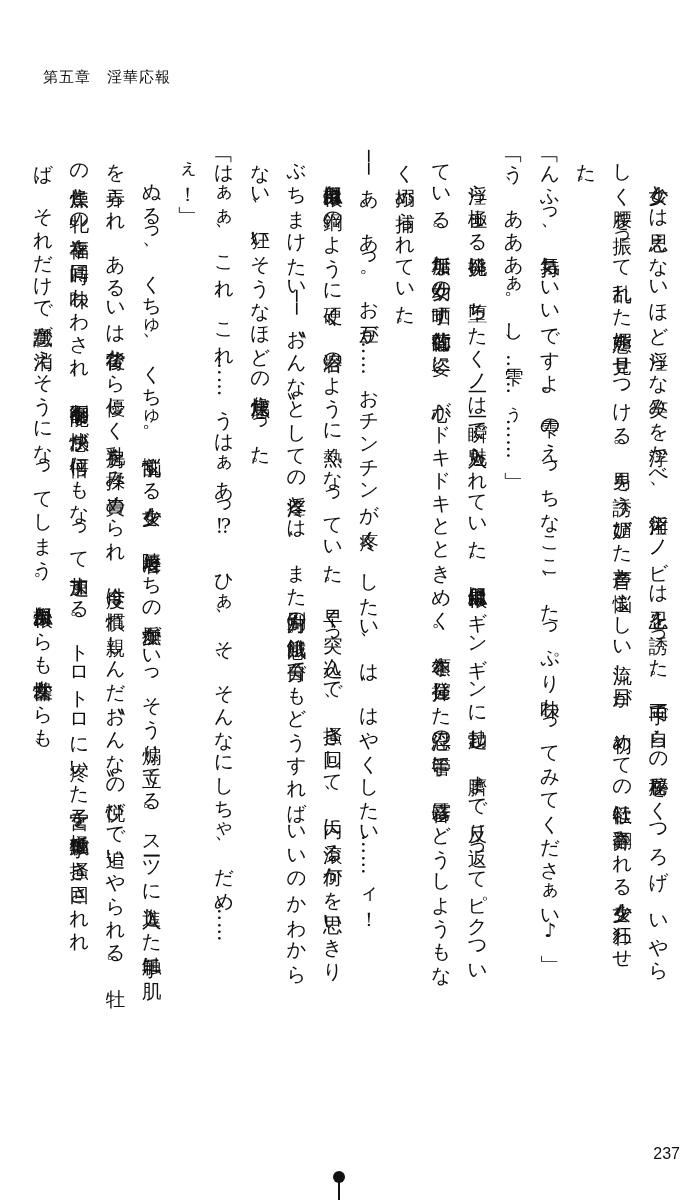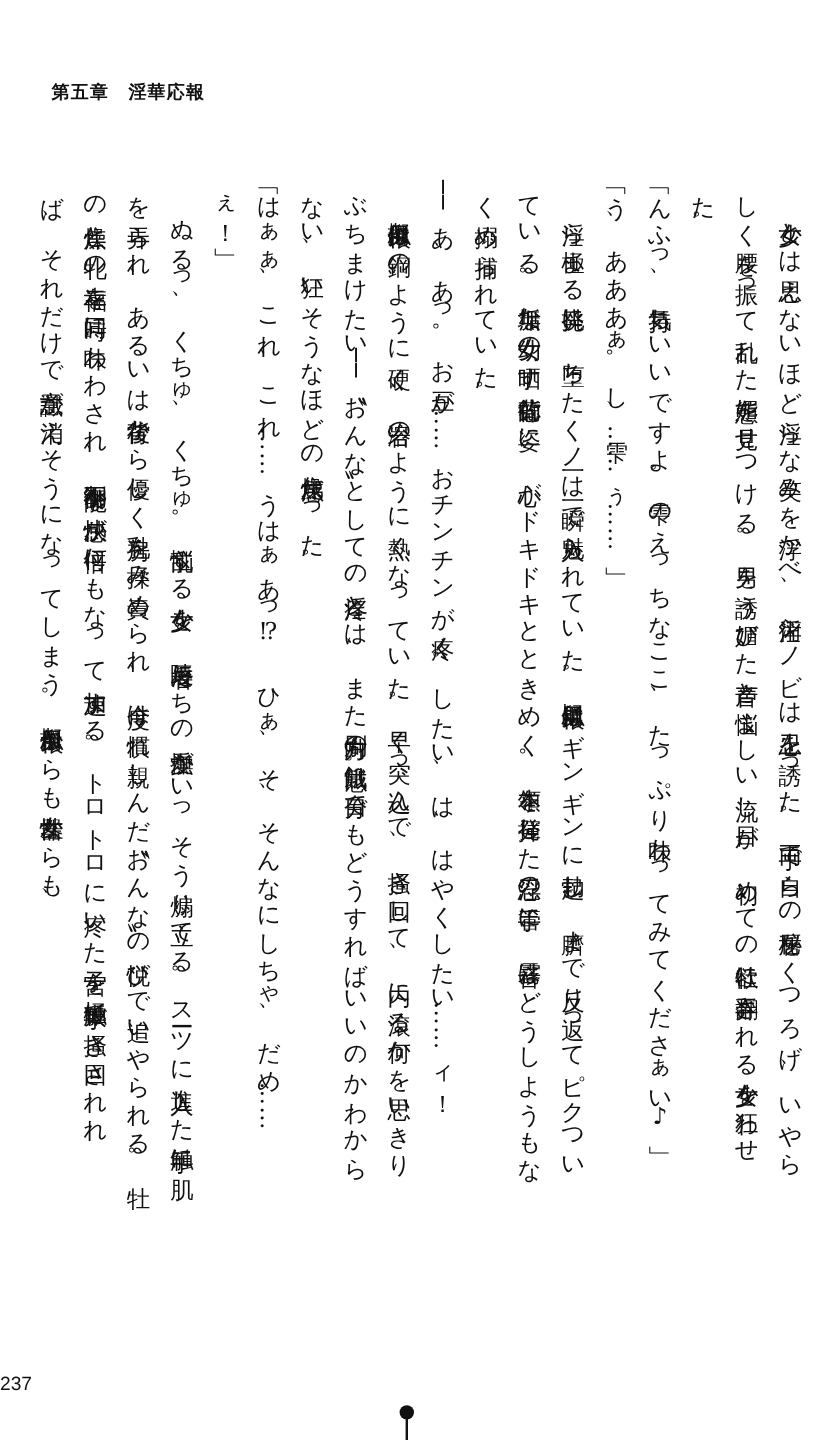--- a/index.html
+++ b/index.html
@@ -2,35 +2,35 @@
 <html><head>
   <meta charset="utf-8">
   <style>
     html, body { margin: 0; padding: 0; background: #ffffff; }
     body {
       width: 694px; height: 1200px; position: relative; overflow: hidden;
       font-family: "DejaVu Serif", "Liberation Serif", serif; color: #111;
     }
     .running-head {
       position: absolute; left: 43px; top: 68px;
-      font-size: 15px; letter-spacing: 1px; white-space: pre; font-weight: bold;
+      font-size: 15px; letter-spacing: 1px; white-space: pre;
     }
     .body-text {
       position: absolute; top: 150px; right: 18px;
       height: 830px; width: 660px;
       writing-mode: vertical-rl;
       font-size: 19.5px;
       line-height: 36.2px;
       letter-spacing: 1.05px;
     }
     .para { margin: 0; padding: 0; }
     .para.indent { text-indent: 1em; }
     .page-number {
       position: absolute; top: 1145px; left: 0; width: 680px;
-      text-align: left; font-family: "Liberation Sans", sans-serif; font-size: 16px;
+      text-align: right; font-family: "Liberation Sans", sans-serif; font-size: 16px;
     }
     .folio-marker {
       position: absolute; left: 333px; top: 1171px; width: 12px; height: 12px;
       background: #111; border-radius: 50%;
     }
     .folio-line {
       position: absolute; left: 338px; top: 1180px; width: 1.5px; height: 20px; background: #111;
     }
   </style>
 </head>

